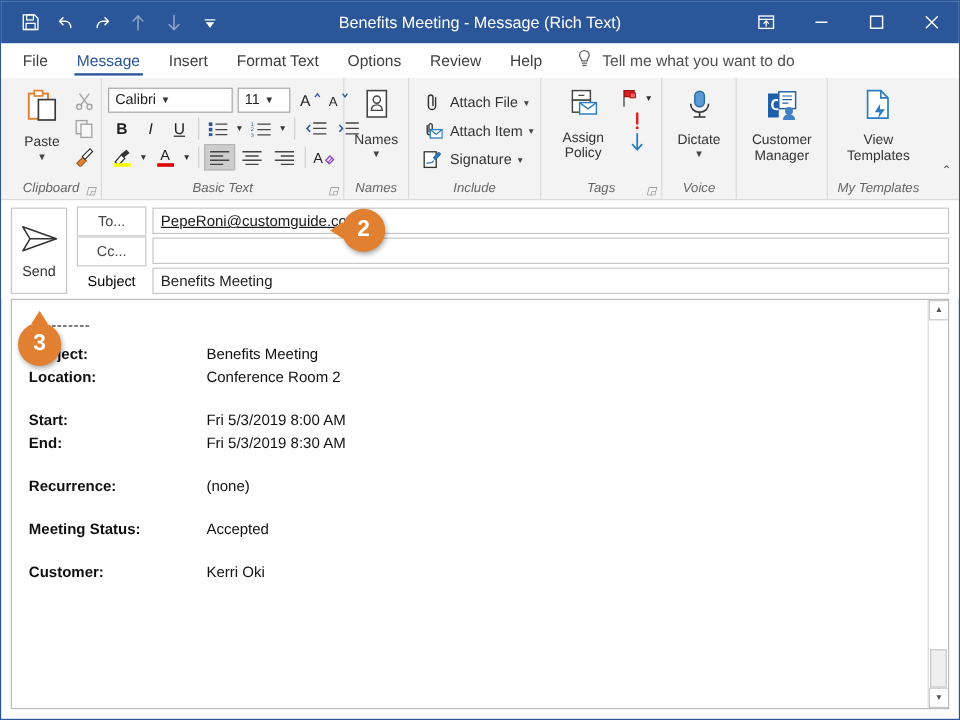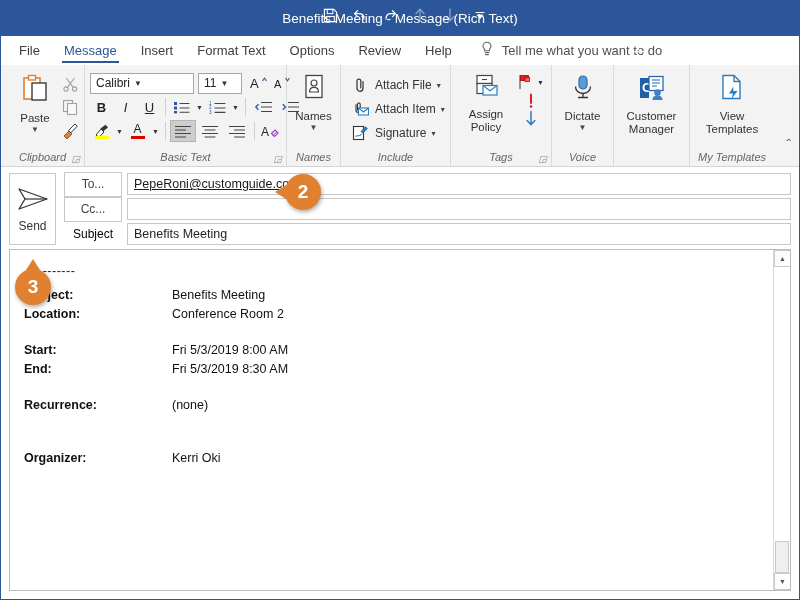--- a/index.html
+++ b/index.html
@@ -17,21 +17,20 @@
     position: relative;
   }
 
   
   .titlebar {
     height: 35px; min-height: 35px;
     background: #2b579a;
     display: flex; align-items: center;
     color: #ffffff;
     position: relative;
-    flex-direction: column;
   }
   .qat { display: flex; align-items: center; padding-left: 10px; gap: 2px; }
   .qat-btn {
     width: 28px; height: 28px;
     display: flex; align-items: center; justify-content: center;
     color: #ffffff;
   }
   .qat-btn svg { display: block; }
   .qat-btn.dim { opacity: 0.45; }
   .title-text {
@@ -708,23 +707,27 @@
       <div class="mrow">
         <span class="k">End:</span>
         <span class="v">Fri 5/3/2019 8:30 AM</span>
       </div>
       <div class="mspacer"></div>
       <div class="mrow">
         <span class="k">Recurrence:</span>
         <span class="v">(none)</span>
       </div>
       <div class="mspacer"></div>
+      <div class="mrow">
+        <span class="k">Meeting Status:</span>
+        <span class="v">Accepted</span>
+      </div>
       <div class="mspacer"></div>
       <div class="mrow">
-        <span class="k">Organizer:</span>
+        <span class="k">Customer:</span>
         <span class="v">Kerri Oki</span>
       </div>
     </div>
     <div class="vscroll">
       <div class="sc-arrow">▲</div>
       <div class="sc-track">
         <div class="sc-thumb"></div>
       </div>
       <div class="sc-arrow">▼</div>
     </div>

